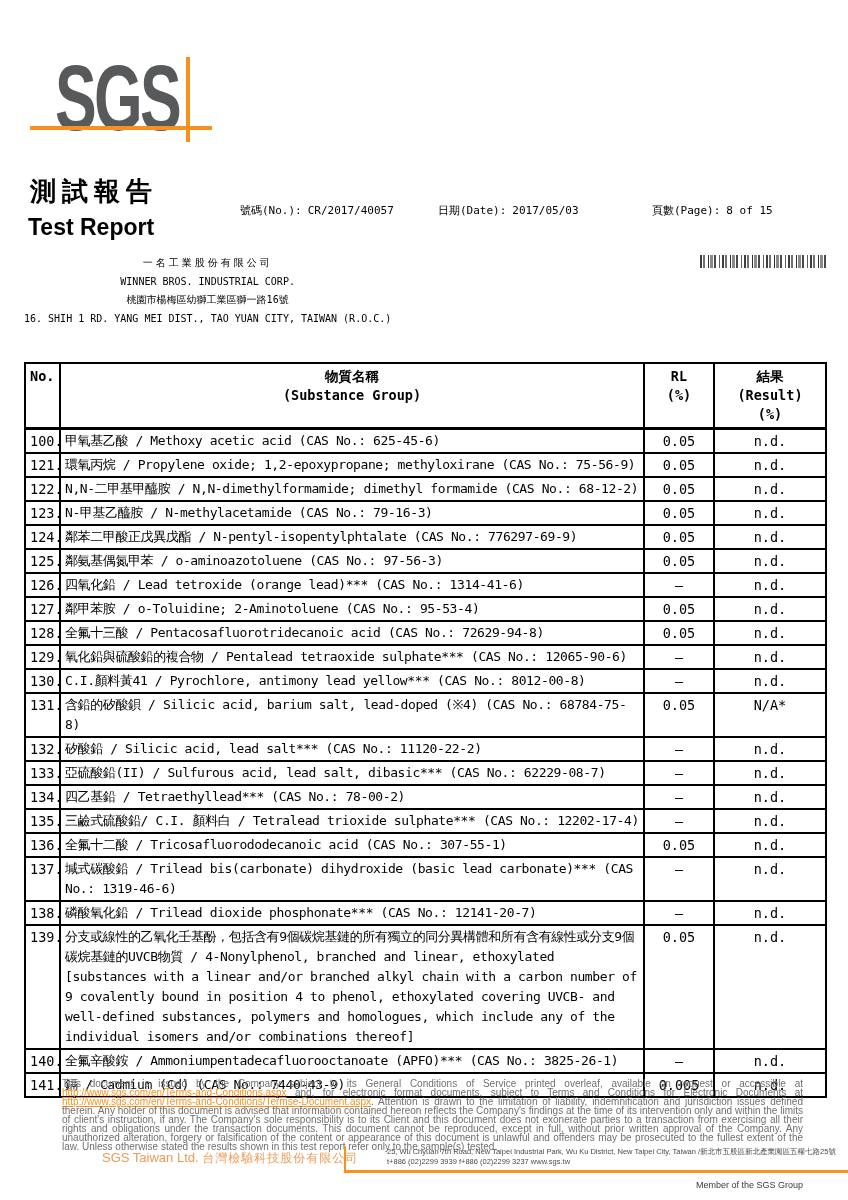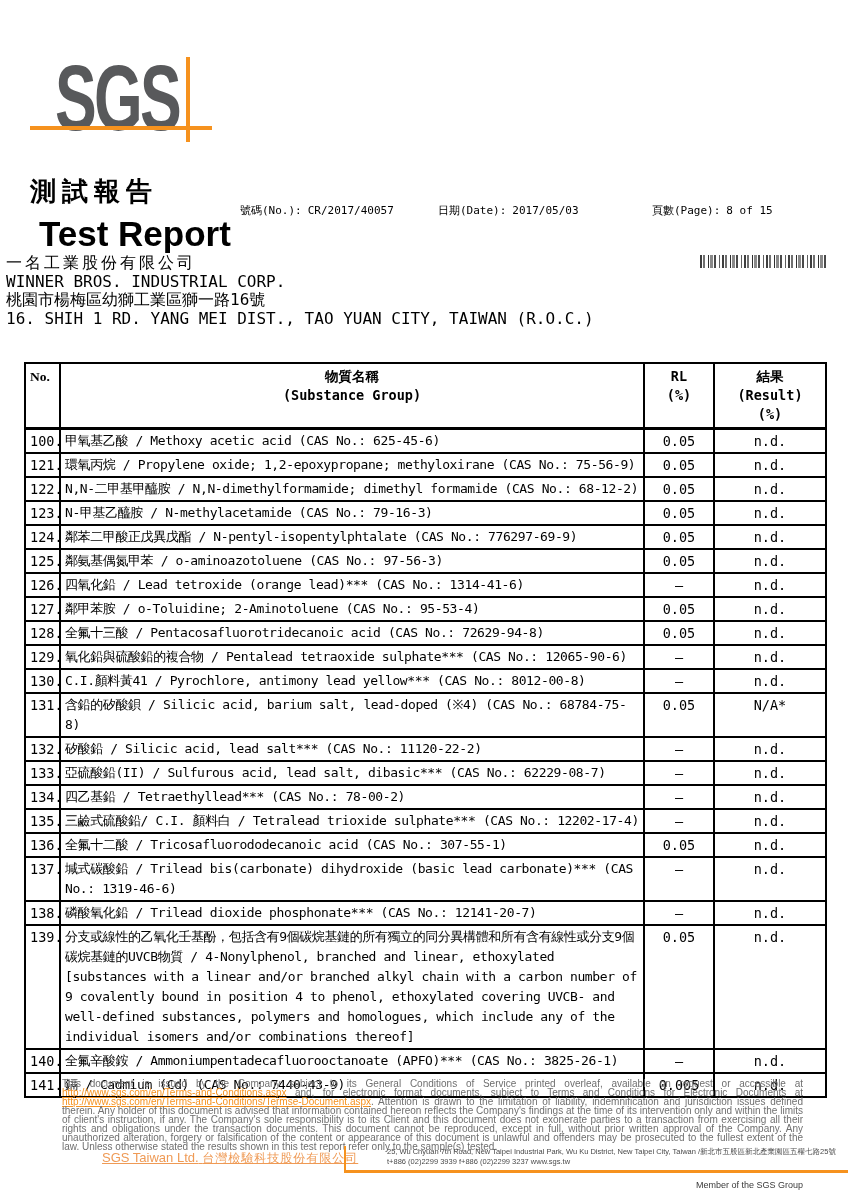--- a/index.html
+++ b/index.html
@@ -26,32 +26,32 @@
 
   
   .title-zh {
     position: absolute; left: 30px; top: 174px;
     font-family: Liberation Serif, serif;
     font-weight: bold; font-size: 26px; letter-spacing: 6px;
   }
   .title-en {
     position: absolute; left: 28px; top: 214px;
     font-family: "Liberation Sans", sans-serif;
-    font-weight: bold; font-size: 35px; margin-left: 11px;
+    font-weight: bold; font-size: 23px;
   }
 
   
   .meta { position: absolute; top: 203px; font-size: 11px; white-space: nowrap; }
   .meta .lab { margin-right: 6px; }
   .meta-no   { left: 240px; }
   .meta-date { left: 438px; }
   .meta-page { left: 652px; }
 
   
-  .client { position: absolute; left: 6px; top: 254px; font-size: 16px; line-height: 18.5px; }
+  .client { position: absolute; left: 24px; top: 254px; font-size: 10px; line-height: 18.5px; text-align: center; }
   .client .zh-name { letter-spacing: 3px; }
 
   
   .barcode {
     position: absolute; left: 700px; top: 255px; width: 127px; height: 13px;
     background: repeating-linear-gradient(90deg,
       #3f3f3f 0 2px, #fff 2px 3px, #707070 3px 5px, #fff 5px 8px,
       #2f2f2f 8px 9px, #fff 9px 10px, #8a8a8a 10px 13px, #fff 13px 14px,
       #4a4a4a 14px 16px, #fff 16px 19px, #5f5f5f 19px 20px, #fff 20px 22px);
   }
@@ -66,39 +66,39 @@
   table.subst col.c-sub { width: 584px; }
   table.subst col.c-rl  { width: 70px; }
   table.subst col.c-res { width: 112px; }
   table.subst th, table.subst td {
     border: 2px solid #000;
     padding: 1px 4px;
     vertical-align: top;
     line-height: 20px;
   }
   table.subst thead th { border-bottom: 3px solid #000; font-weight: bold; text-align: center; line-height: 19px; padding-top: 3px; padding-bottom: 3px; }
-  table.subst thead th.th-no { text-align: left; font-family: Liberation Serif, serif; }
+  table.subst thead th.th-no { text-align: left; }
   td.td-no { text-align: left; padding-left: 2px; padding-right: 1px; }
   td.td-sub { text-align: left; font-size: 13px; letter-spacing: -0.4px; }
   td.td-rl, td.td-res { text-align: center; }
 
   
   .legal {
     position: absolute; left: 62px; top: 1079px; width: 741px;
     font-family: "Liberation Sans", sans-serif;
     font-size: 10px; line-height: 9px; color: #6f6f6f;
     text-align: justify;
   }
   .legal a { color: #F6921E; text-decoration: underline; }
 
   
   .company-line {
     position: absolute; left: 102px; top: 1150px;
     font-family: "Liberation Sans", sans-serif;
-    font-size: 13px; color: #EF9A55; white-space: nowrap; text-decoration: underline;
+    font-size: 13px; color: #EF9A55; white-space: nowrap;
   }
   .company-line .zh { font-size: 12px; letter-spacing: 1px; }
   .footer-vline { position: absolute; left: 344px; top: 1146px; width: 2px; height: 26px; background: #F6921E; }
   .footer-address {
     position: absolute; left: 352px; top: 1147px; width: 470px;
     font-family: "Liberation Sans", sans-serif;
     font-size: 7.5px; line-height: 9.5px; color: #4a4a4a; margin-left: 35px;
   }
   .footer-hline { position: absolute; left: 344px; top: 1170px; width: 504px; height: 3px; background: #F6921E; }
   .member {

